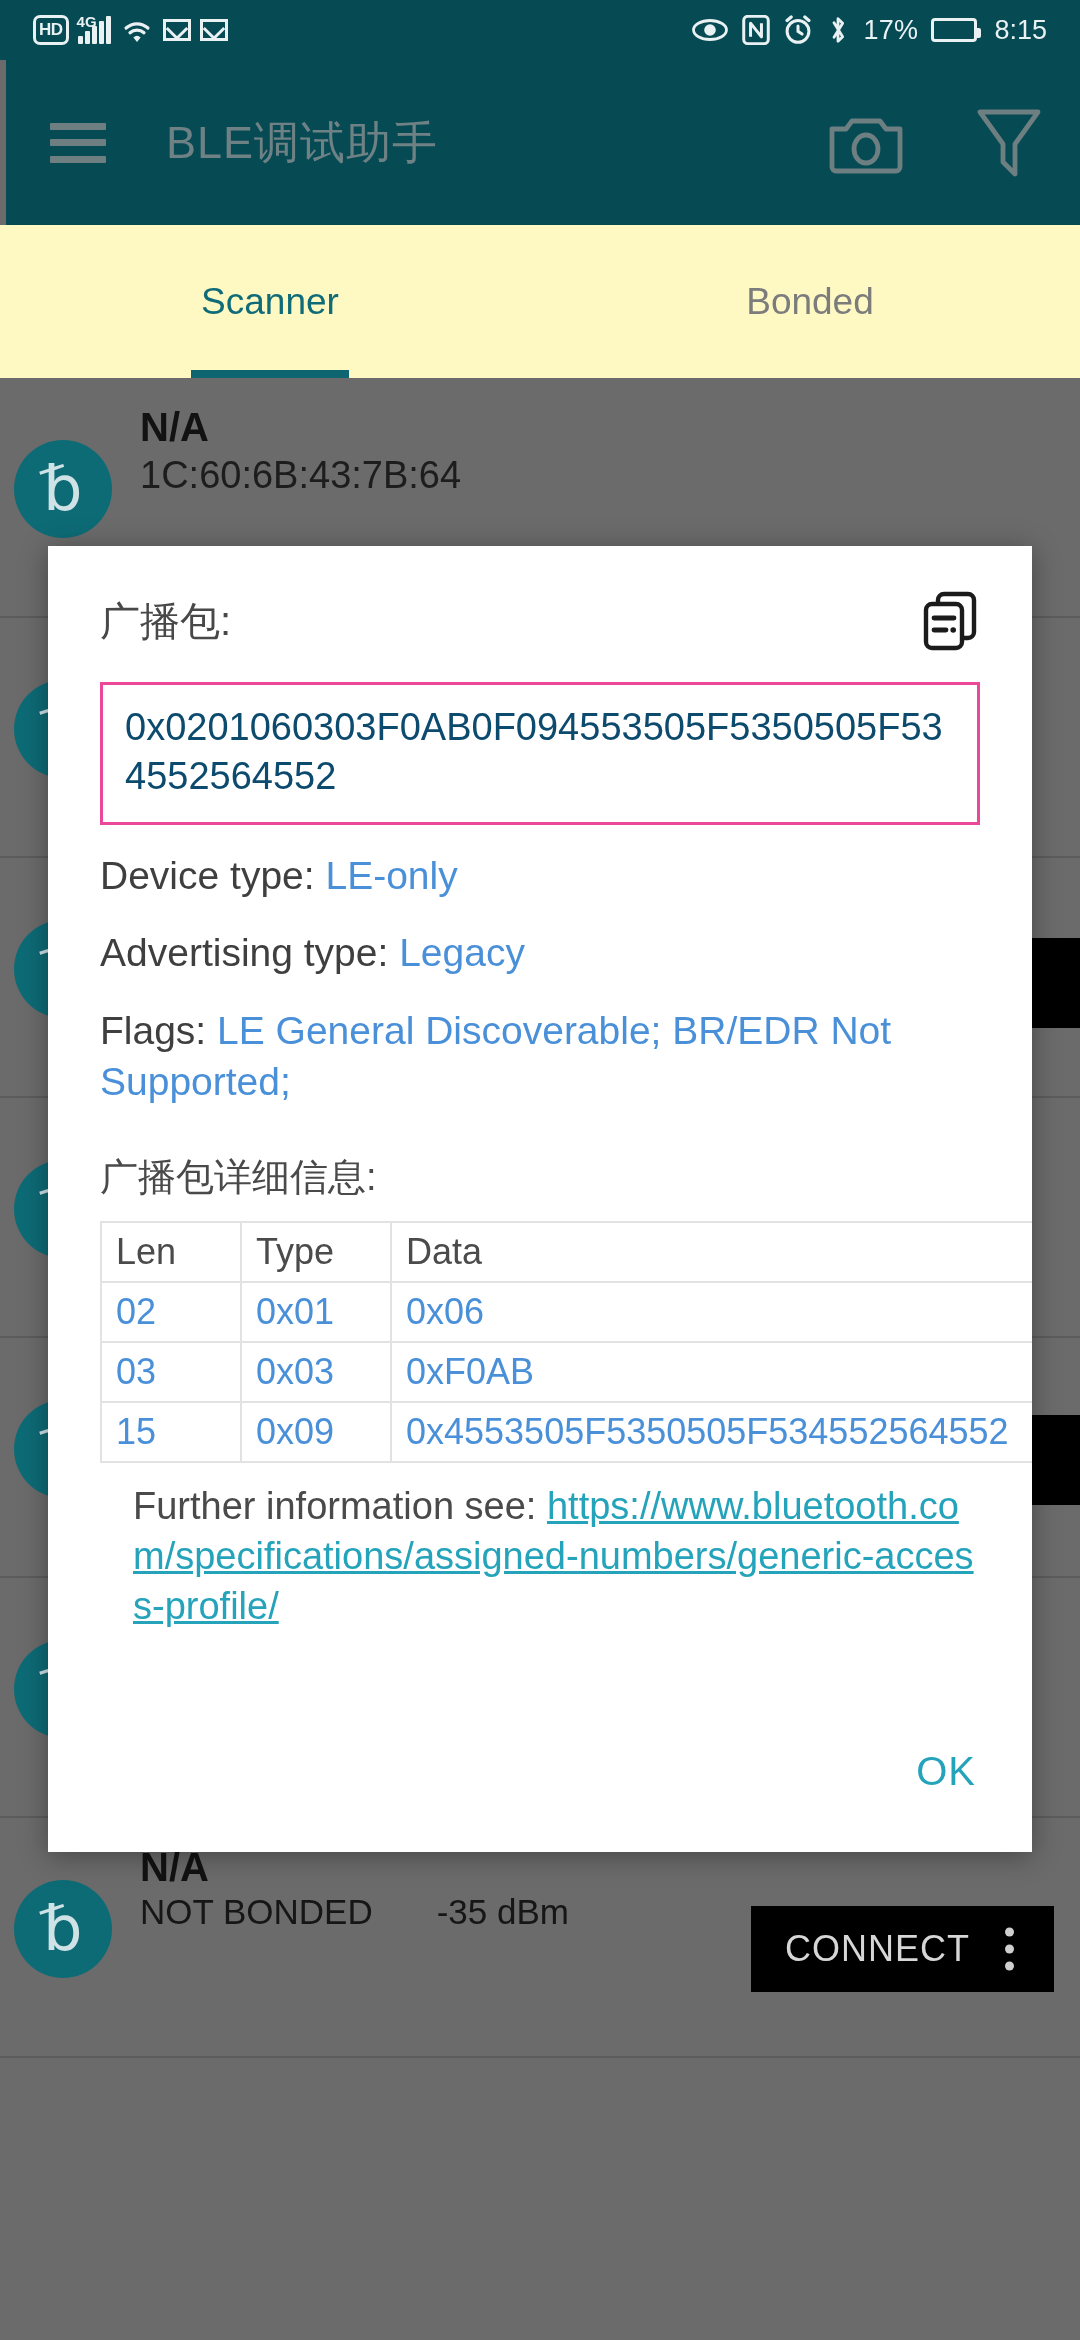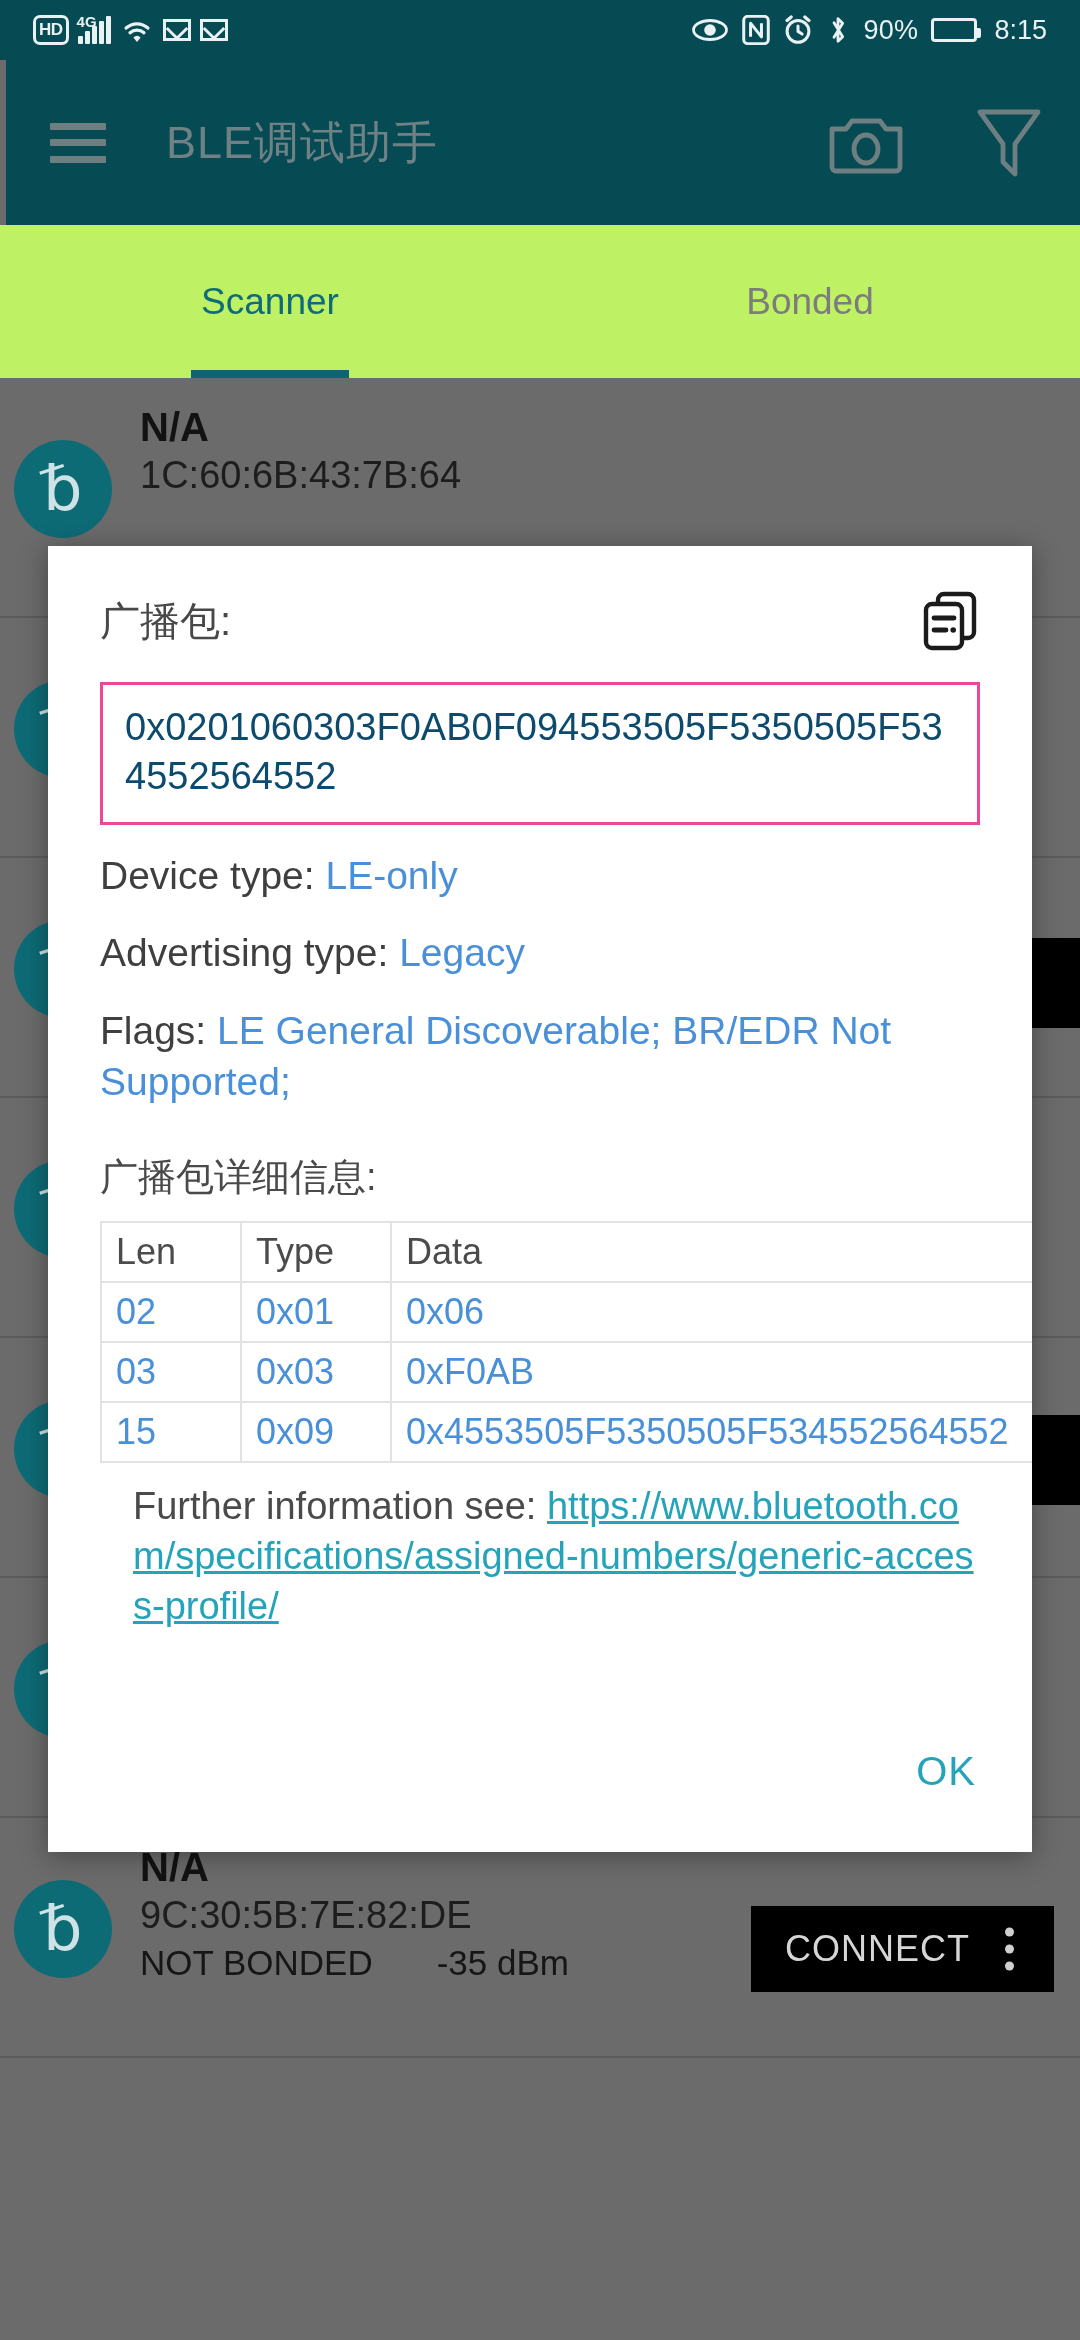--- a/index.html
+++ b/index.html
@@ -63,21 +63,21 @@
   .burger{ width:56px; height:40px; display:flex; flex-direction:column; justify-content:space-between; }
   .burger span{ display:block; height:7px; background:#6e7f82; border-radius:1px; }
   .app-title{
     color:#6e8184; font-size:45px; margin-left:60px; letter-spacing:1px; white-space:nowrap;
   }
   .appbar-actions{ margin-left:auto; display:flex; align-items:center; gap:72px; }
 
   
   .tabs{
     position:absolute; top:225px; left:0; width:1080px; height:153px;
-    background:#bef264; display:flex;
+    background:#fef9c3; display:flex;
   }
   .tab{
     flex:1; display:flex; align-items:center; justify-content:center;
     font-size:37px; position:relative;
   }
   .tab.active{ color:#0f6b78; }
   .tab.inactive{ color:#7c7c7c; }
   .tab.active:after{
     content:""; position:absolute; bottom:0; left:50%; transform:translateX(-50%);
     width:158px; height:8px; background:#0d6570;
@@ -203,21 +203,21 @@
           <circle cx="11" cy="12" r="8" fill="none" stroke="#e9f1f2" stroke-width="2.2"></circle>
           <path d="M11 8v4l3 2" stroke="#e9f1f2" stroke-width="2.2" fill="none" stroke-linecap="round"></path>
           <path d="M3 4l3-2.5M19 4l-3-2.5" stroke="#e9f1f2" stroke-width="2.4" stroke-linecap="round"></path>
         </svg>
     </span>
     <span class="ico">
       <svg width="24" height="32" viewBox="0 0 16 24">
           <path d="M5 6.5L11.5 17 8 20.5V3.5L11.5 7 5 17.5" fill="none" stroke="#e9f1f2" stroke-width="2.1" stroke-linejoin="round" stroke-linecap="round"></path>
         </svg>
     </span>
-    <span class="pct">90%</span>
+    <span class="pct">17%</span>
     <span class="batt"><span class="fill"></span></span>
     <span class="clock">8:15</span>
   </div>
 </div>
 
 <div class="appbar">
   <div class="burger">
     <span></span>
       <span></span>
       <span></span>
@@ -292,21 +292,20 @@
       </div>
     </div>
   </div>
 
   <div class="dev-row">
     <div class="bt-badge">
         <span class="bt-glyph">␢</span>
       </div>
     <div class="dev-text">
       <div class="dev-name">N/A</div>
-      <div class="dev-addr">9C:30:5B:7E:82:DE</div>
       <div class="dev-meta">
         <span>NOT BONDED</span>
         <span>-35 dBm</span>
       </div>
     </div>
     <div class="connect-btn">
       <span>CONNECT</span>
       <span class="kebab">
           <i></i>
           <i></i>

